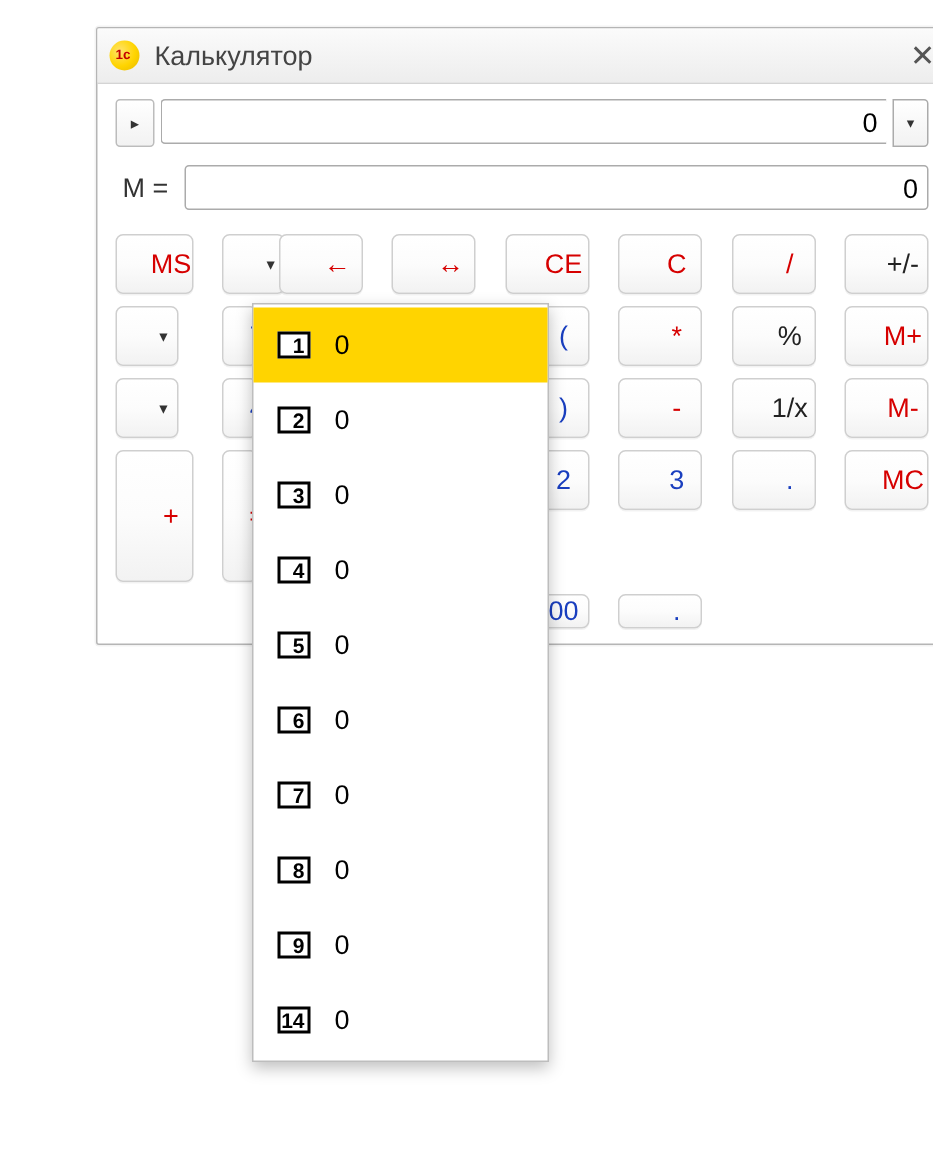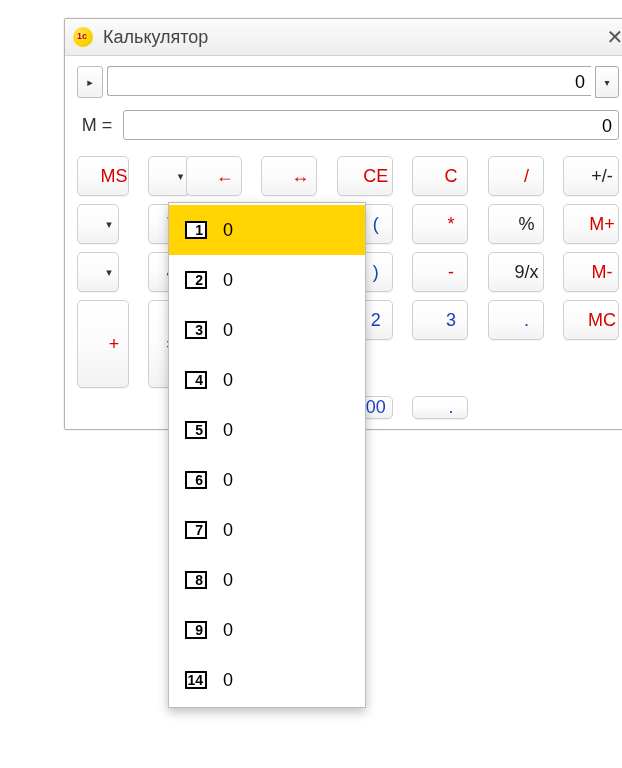--- a/index.html
+++ b/index.html
@@ -236,21 +236,21 @@
       <div class="kbtn red">*</div>
       <div class="kbtn black">%</div>
 
       <div class="kbtn red">M+</div>
       <div class="kbtn split">▾</div>
       <div class="kbtn blue">4</div>
       <div class="kbtn blue">5</div>
       <div class="kbtn blue">6</div>
       <div class="kbtn blue">)</div>
       <div class="kbtn red">-</div>
-      <div class="kbtn black">9/x</div>
+      <div class="kbtn black">1/x</div>
 
       <div class="kbtn red">M-</div>
       <div class="kbtn split">▾</div>
       <div class="kbtn blue">1</div>
       <div class="kbtn blue">2</div>
       <div class="kbtn blue">3</div>
       <div class="kbtn blue">.</div>
       <div class="kbtn red big-plus">+</div>
       <div class="kbtn red big-eq">=</div>
 

